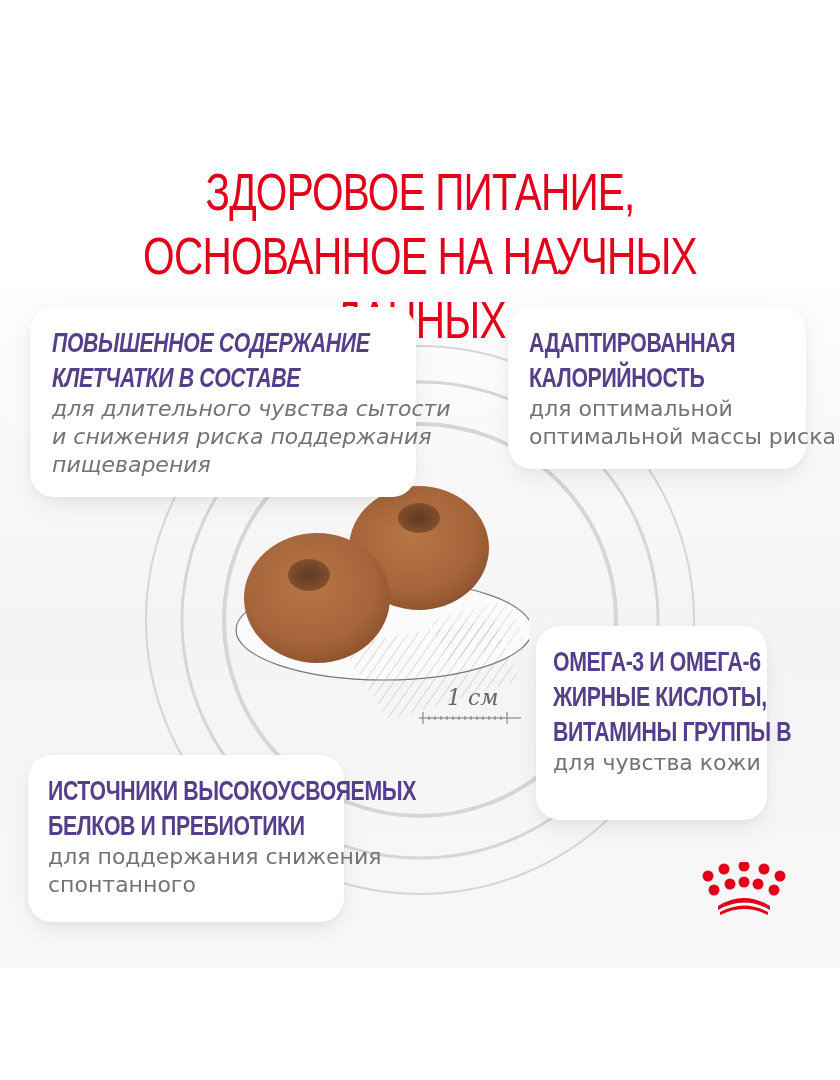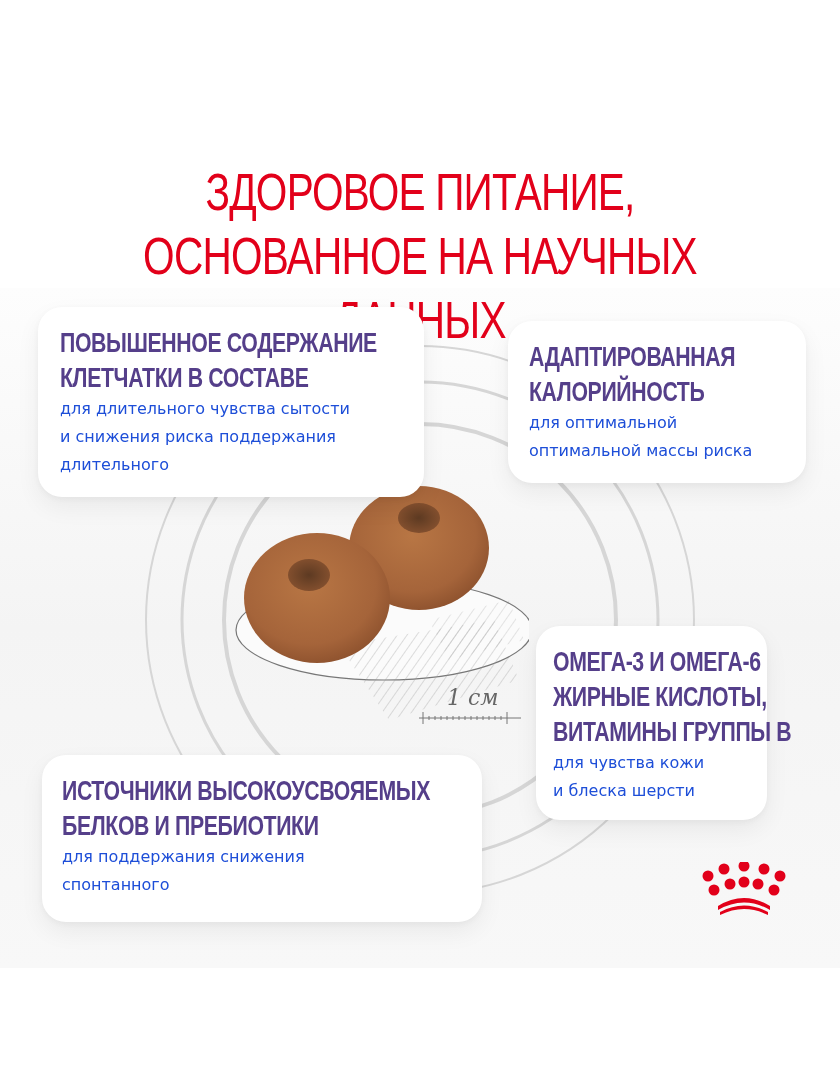--- a/index.html
+++ b/index.html
@@ -58,32 +58,32 @@
       font-weight: bold;
       font-size: 28px;
       line-height: 35px;
       letter-spacing: -0.5px;
       transform: scaleX(0.76);
       transform-origin: left top;
       white-space: nowrap;
     }
     .card-title .line { display: block; }
     .card-text {
-      color: #1d4ed8;
+      color: #737373;
       font-family: "DejaVu Sans", sans-serif;
-      font-size: 16px;
+      font-size: 22px;
       line-height: 28px;
       white-space: nowrap;
     }
     .card-text .line { display: block; }
 
-    #card-fiber { left: 38px; top: 307px; width: 386px; height: 190px; padding: 18px 0 0 22px; }
-    #card-calorie { left: 508px; top: 321px; width: 298px; height: 162px; padding: 18px 0 0 21px; }
+    #card-fiber { left: 30px; top: 307px; width: 386px; height: 190px; padding: 18px 0 0 22px; font-style: italic; }
+    #card-calorie { left: 508px; top: 307px; width: 298px; height: 162px; padding: 18px 0 0 21px; }
     #card-omega { left: 536px; top: 626px; width: 231px; height: 194px; padding: 18px 0 0 17px; }
-    #card-protein { left: 42px; top: 755px; width: 440px; height: 167px; padding: 18px 0 12px 20px; }
+    #card-protein { left: 28px; top: 755px; width: 316px; height: 167px; padding: 18px 0 12px 20px; }
 
     .kibble-wrap {
       position: absolute;
       left: 229px;
       top: 470px;
       width: 300px;
       height: 270px;
     }
     .logo {
       position: absolute;
@@ -164,21 +164,21 @@
   </div>
 
   <div class="card" id="card-fiber">
     <div class="card-title">
       <span class="line">ПОВЫШЕННОЕ СОДЕРЖАНИЕ</span>
       <span class="line">КЛЕТЧАТКИ В СОСТАВЕ</span>
     </div>
     <div class="card-text">
       <span class="line">для длительного чувства сытости</span>
       <span class="line">и снижения риска поддержания</span>
-      <span class="line">длительного</span>
+      <span class="line">пищеварения</span>
     </div>
   </div>
 
   <div class="card" id="card-calorie">
     <div class="card-title">
       <span class="line">АДАПТИРОВАННАЯ</span>
       <span class="line">КАЛОРИЙНОСТЬ</span>
     </div>
     <div class="card-text">
       <span class="line">для оптимальной</span>
@@ -187,21 +187,20 @@
   </div>
 
   <div class="card" id="card-omega">
     <div class="card-title">
       <span class="line">ОМЕГА-3 И ОМЕГА-6</span>
       <span class="line">ЖИРНЫЕ КИСЛОТЫ,</span>
       <span class="line">ВИТАМИНЫ ГРУППЫ В</span>
     </div>
     <div class="card-text">
       <span class="line">для чувства кожи</span>
-      <span class="line">и блеска шерсти</span>
     </div>
   </div>
 
   <div class="card" id="card-protein">
     <div class="card-title">
       <span class="line">ИСТОЧНИКИ ВЫСОКОУСВОЯЕМЫХ</span>
       <span class="line">БЕЛКОВ И ПРЕБИОТИКИ</span>
     </div>
     <div class="card-text">
       <span class="line">для поддержания снижения</span>

